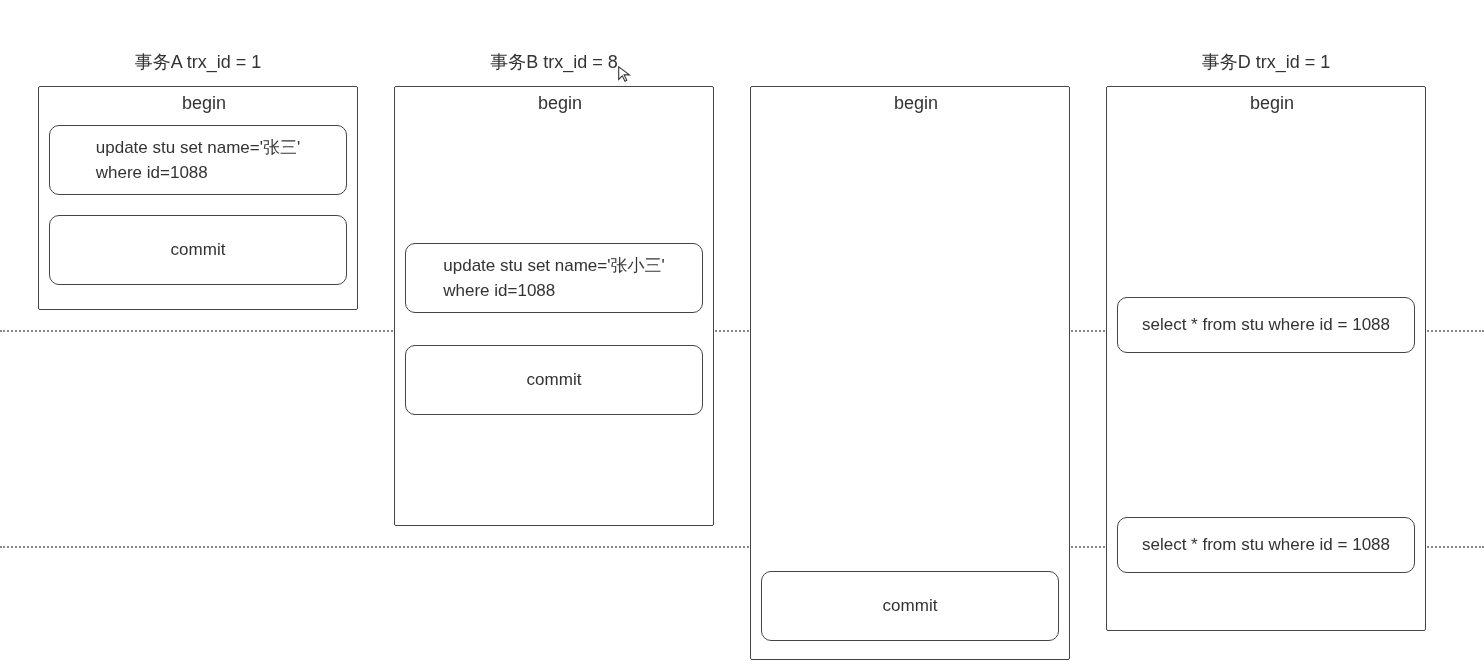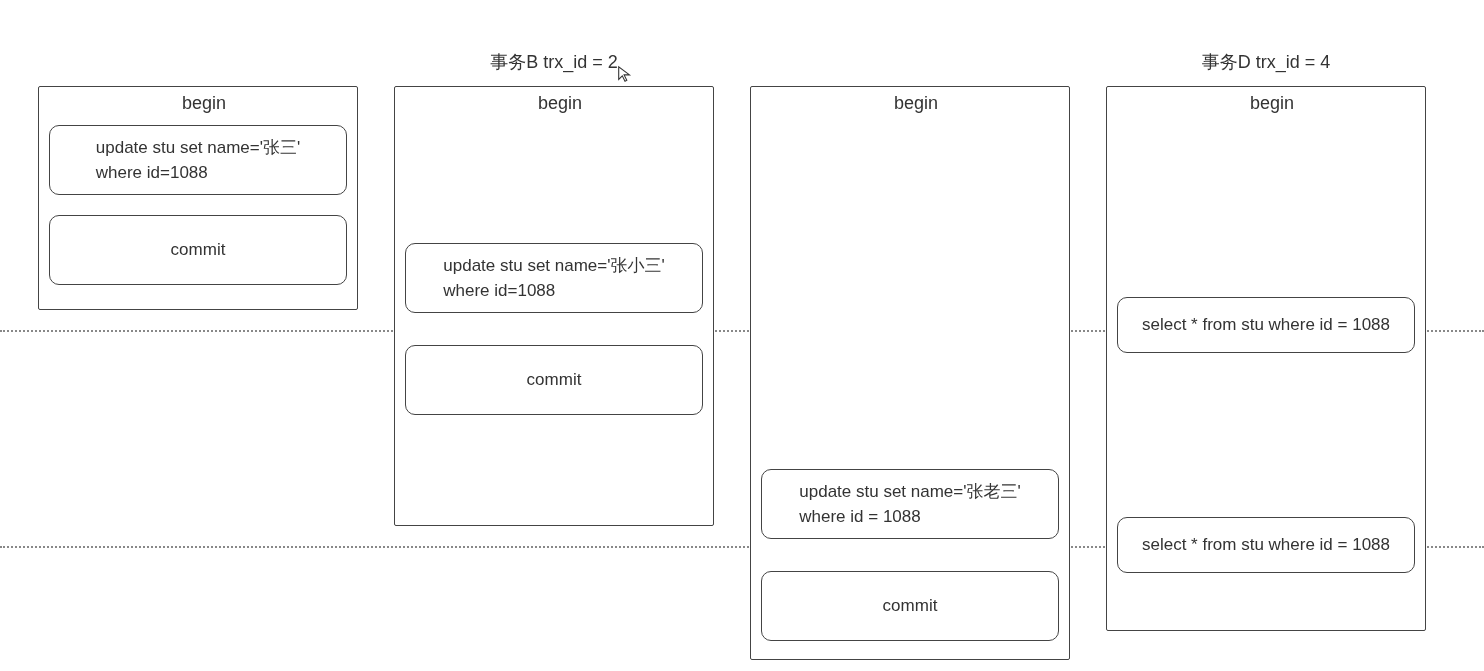--- a/index.html
+++ b/index.html
@@ -71,43 +71,42 @@
   }
 </style>
 </head>
 <body>
 
 <div class="stage">
 
   <hr class="hr-dotted" style="top:330px;">
   <hr class="hr-dotted" style="top:546px;">
 
+  <div class="col-title" style="left:38px; top:50px;">事务A trx_id = 1</div>
   <div class="tx-box" style="left:38px; top:86px; height:224px;">
     <div class="begin">begin</div>
     <div class="stmt" style="top:38px; height:70px;">update stu set name='张三'
 where id=1088</div>
     <div class="stmt" style="top:128px; height:70px;">commit</div>
   </div>
 
-  <div class="col-title" style="left:394px; top:50px;">事务B trx_id = 2</div>
+  <div class="col-title" style="left:394px; top:50px;">事务B trx_id = 8</div>
   <div class="tx-box" style="left:394px; top:86px; height:440px;">
     <div class="begin">begin</div>
     <div class="stmt" style="top:156px; height:70px;">update stu set name='张小三'
 where id=1088</div>
     <div class="stmt" style="top:258px; height:70px;">commit</div>
   </div>
 
   <div class="tx-box" style="left:750px; top:86px; height:574px;">
     <div class="begin">begin</div>
-    <div class="stmt" style="top:382px; height:70px;">update stu set name='张老三'
-where id = 1088</div>
     <div class="stmt" style="top:484px; height:70px;">commit</div>
   </div>
 
-  <div class="col-title" style="left:1106px; top:50px;">事务D trx_id = 4</div>
+  <div class="col-title" style="left:1106px; top:50px;">事务D trx_id = 1</div>
   <div class="tx-box" style="left:1106px; top:86px; height:545px;">
     <div class="begin">begin</div>
     <div class="stmt" style="top:210px; height:56px;">select * from stu where id = 1088</div>
     <div class="stmt" style="top:430px; height:56px;">select * from stu where id = 1088</div>
   </div>
 
   <svg class="cursor-icon" viewBox="0 0 20 20" style="left:616px; top:65px;">
     <path d="M3 2 L3 16 L7 12 L10 18 L12 17 L9 11 L15 11 Z" fill="#fff" stroke="#333" stroke-width="1.2"></path>
   </svg>
 

